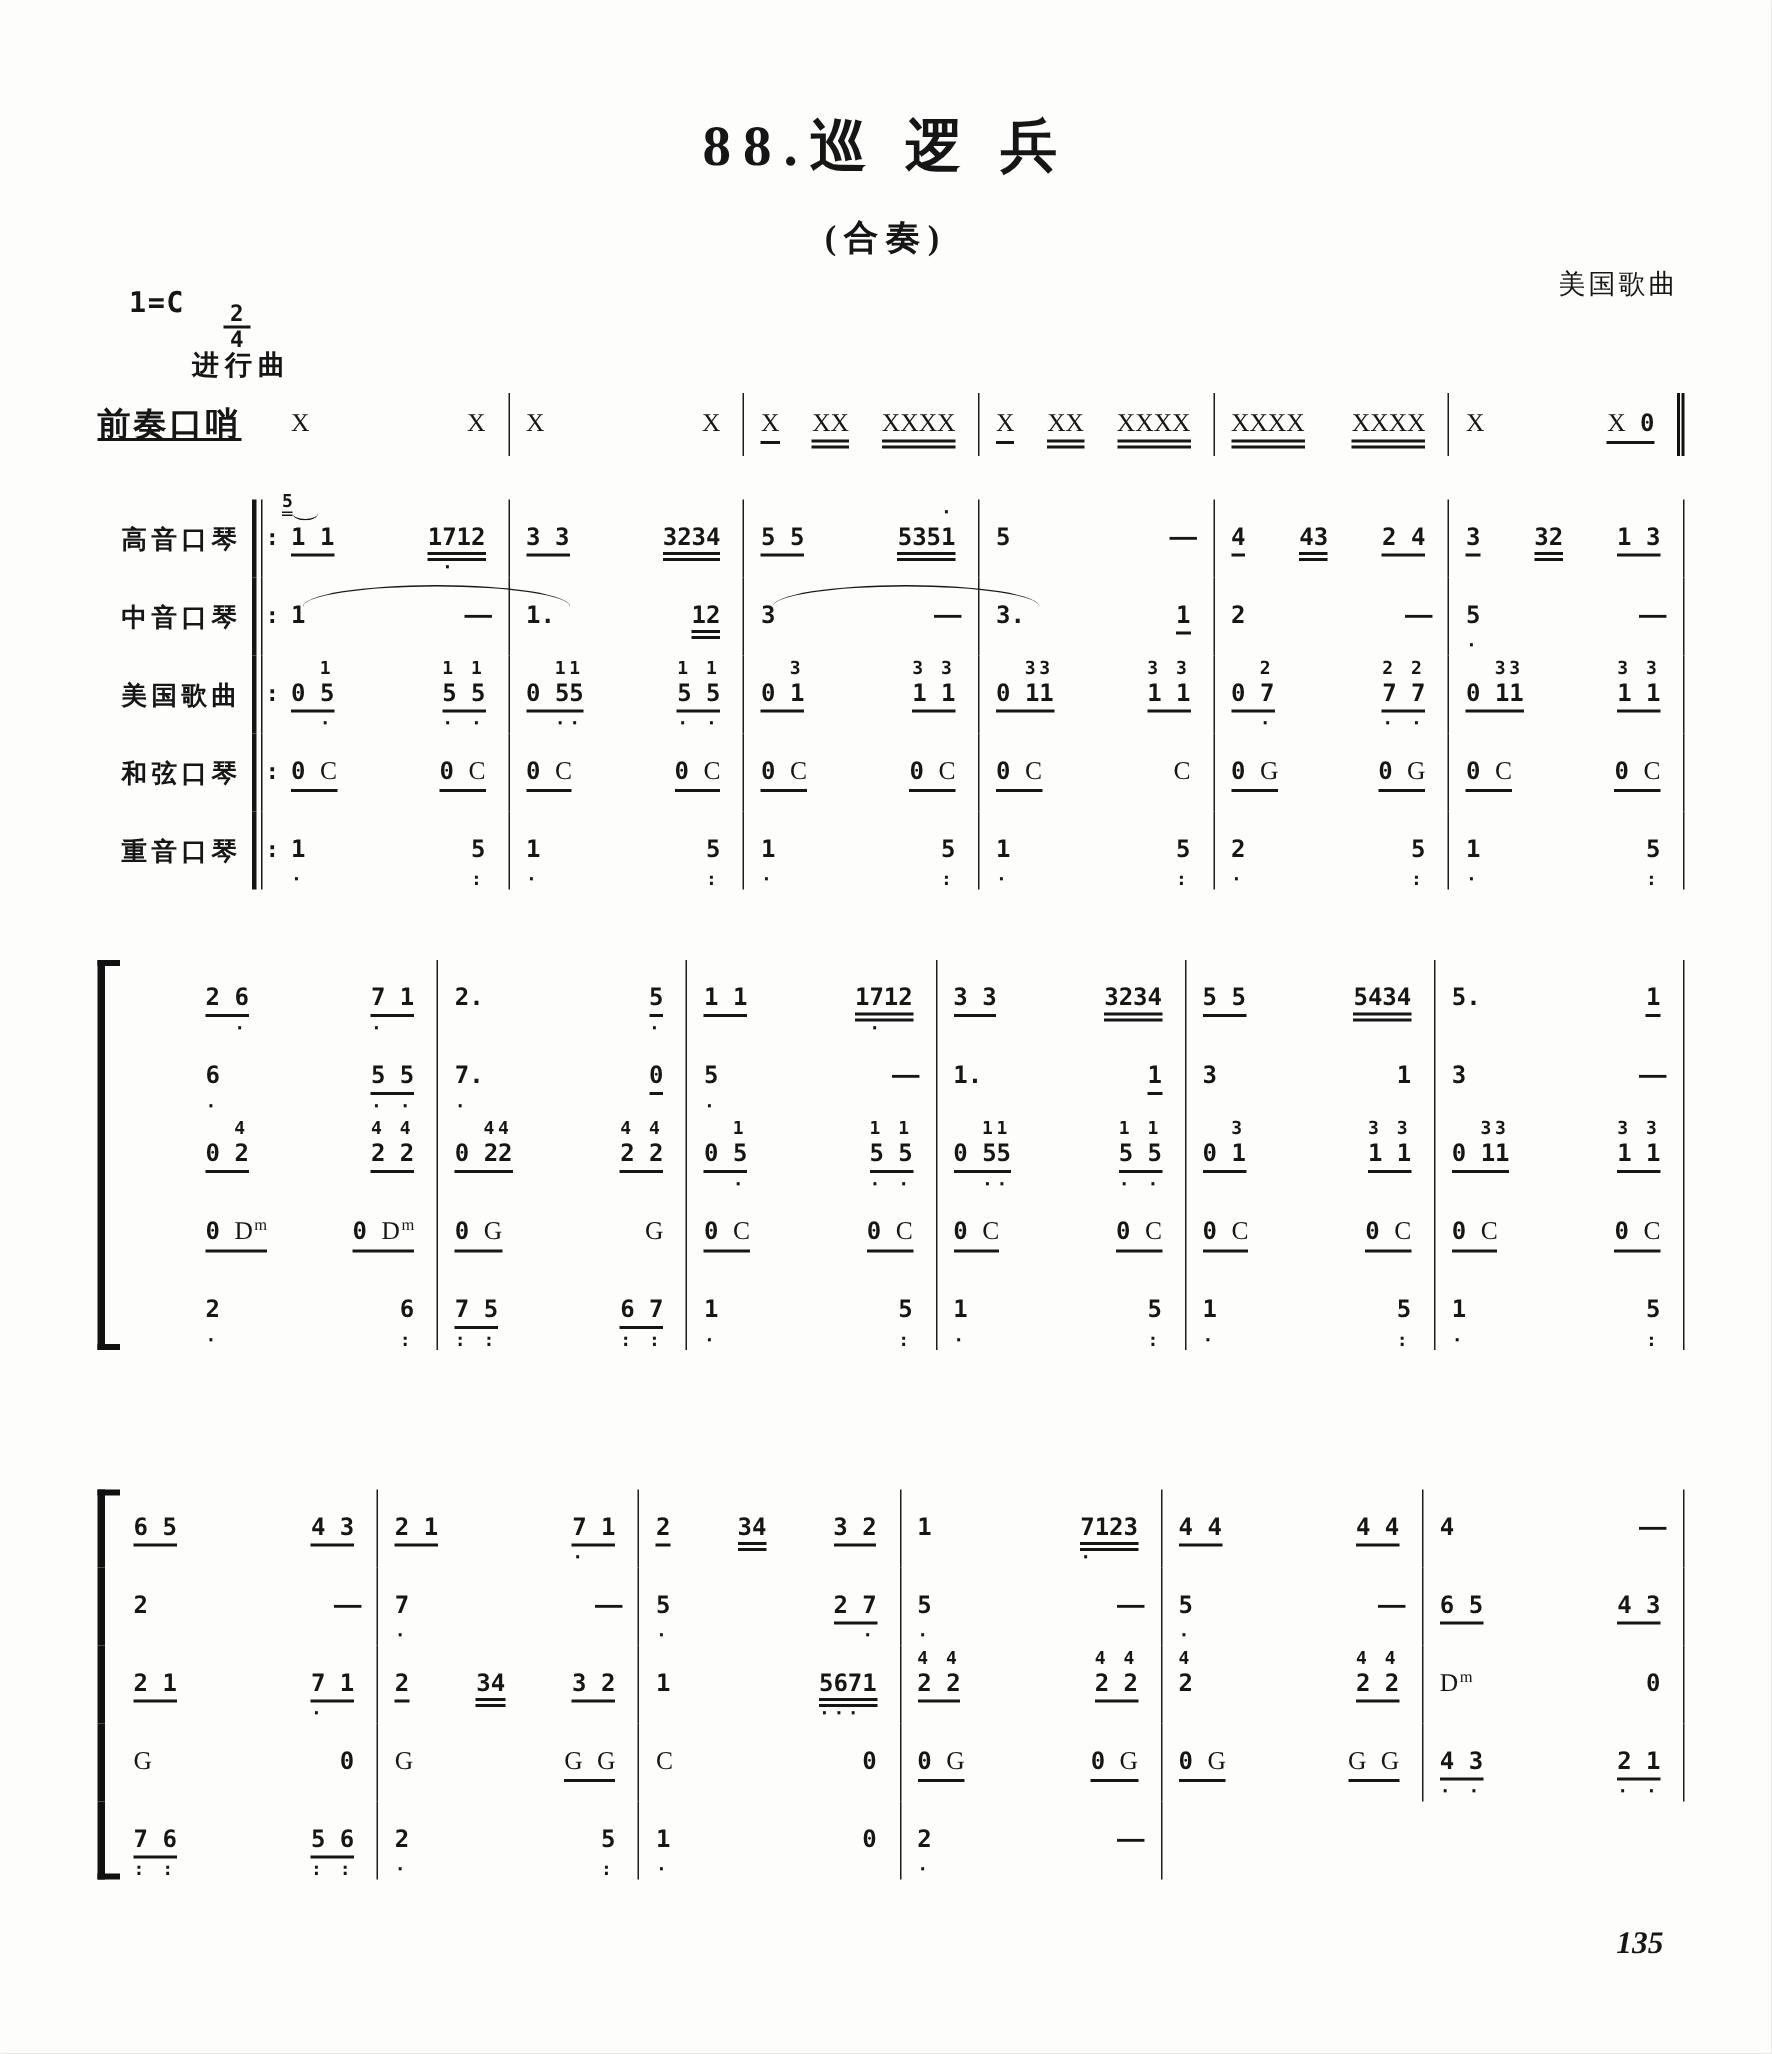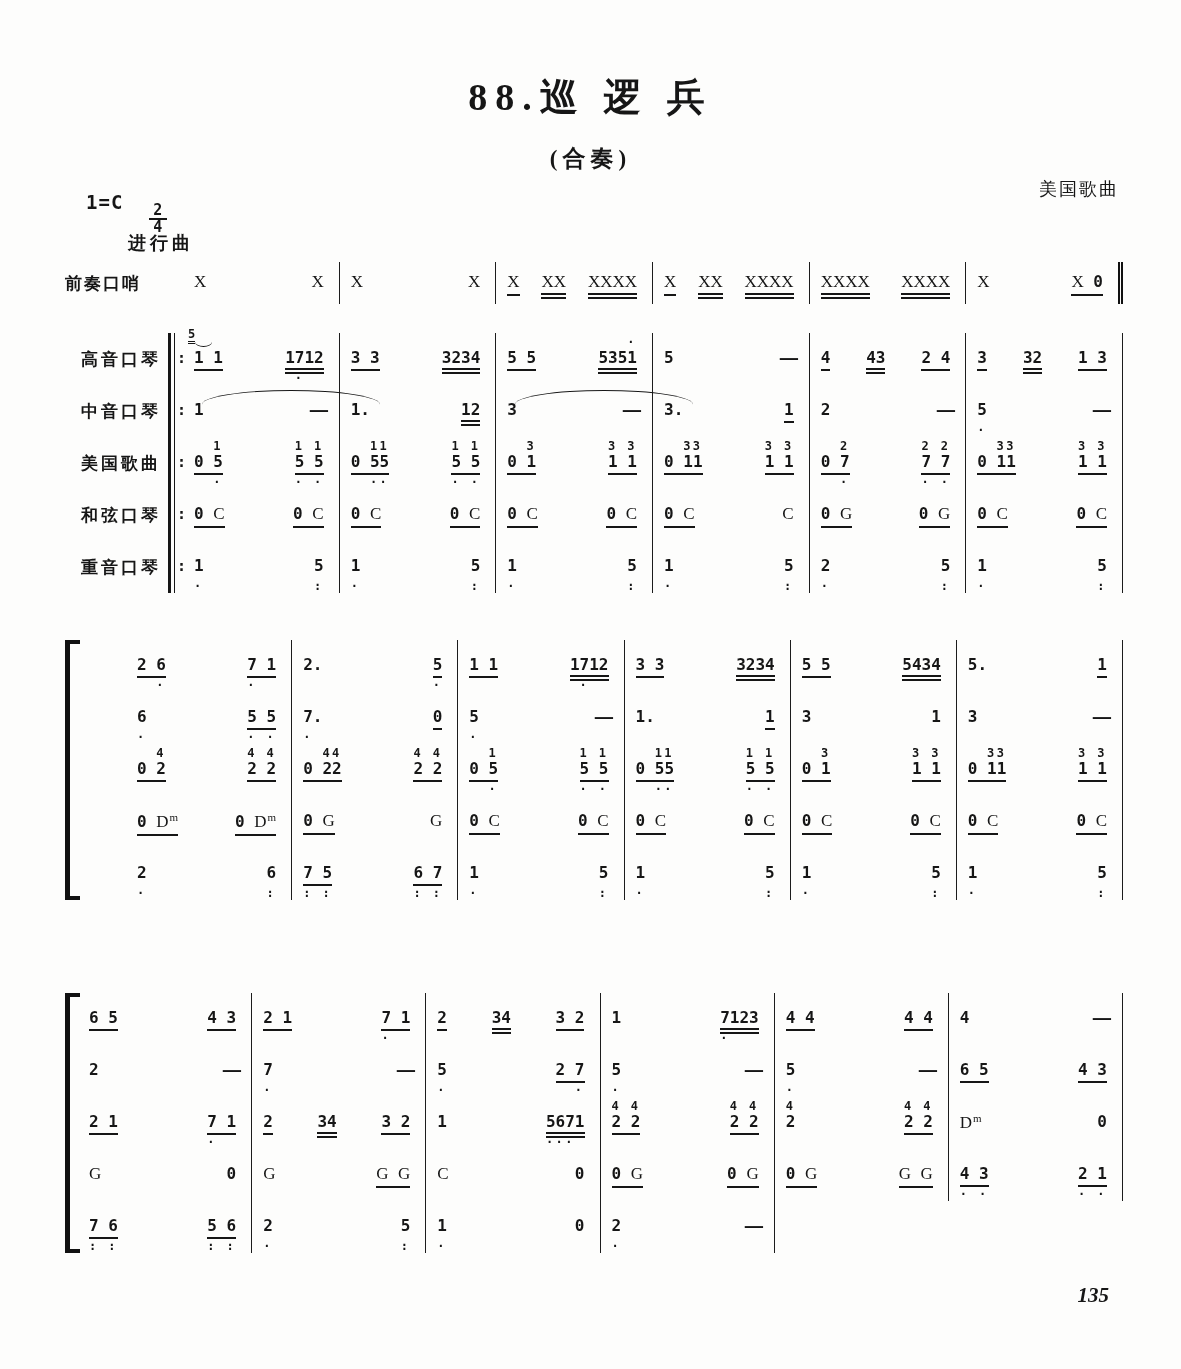--- a/index.html
+++ b/index.html
@@ -18,22 +18,22 @@
   .tempo{position:absolute;top:231px;left:128px;font-size:18px;font-weight:700;letter-spacing:4px;}
   .pageno{position:absolute;top:1283px;right:72px;font-style:italic;font-weight:700;font-size:21px;text-align:right;}
 
   .strip{position:absolute;left:65px;right:58px;display:flex;}
   #whistle{top:262px;}
   #systems{position:absolute;top:333px;left:65px;right:58px;}
   .system{display:flex;}
   .system.sysidx1{margin-top:47px;gap:48px;}
   .system.sysidx2{margin-top:93px;}
 
-  .wlabel{width:118px;display:flex;align-items:center;font-size:17px;font-weight:600;
-          letter-spacing:2px;height:42px;flex:none;}
+  .wlabel{width:118px;display:flex;align-items:center;font-size:22px;font-weight:600;
+          letter-spacing:2px;height:42px;flex:none;text-decoration:underline;}
   .wgrid{flex:1;display:grid;grid-template-columns:repeat(6,1fr);}
   .wgrid .meas{height:42px;}
   .syslabels{width:118px;flex:none;display:flex;flex-direction:column;}
   .lblcell{display:flex;align-items:center;justify-content:flex-end;gap:5px;height:52px;}
   .lbltext{font-size:17px;font-weight:600;letter-spacing:3px;white-space:nowrap;}
   .rpt{position:relative;width:17px;height:52px;flex:none;}
   .rpt .rl1{position:absolute;left:2px;top:0;bottom:0;width:3.4px;background:#161616;}
   .rpt .rl2{position:absolute;left:8px;top:0;bottom:0;width:1.4px;background:#161616;}
   .rpt b{position:absolute;left:11px;top:50%;transform:translateY(-55%);
          font:700 15px "DejaVu Sans Mono",monospace;}

